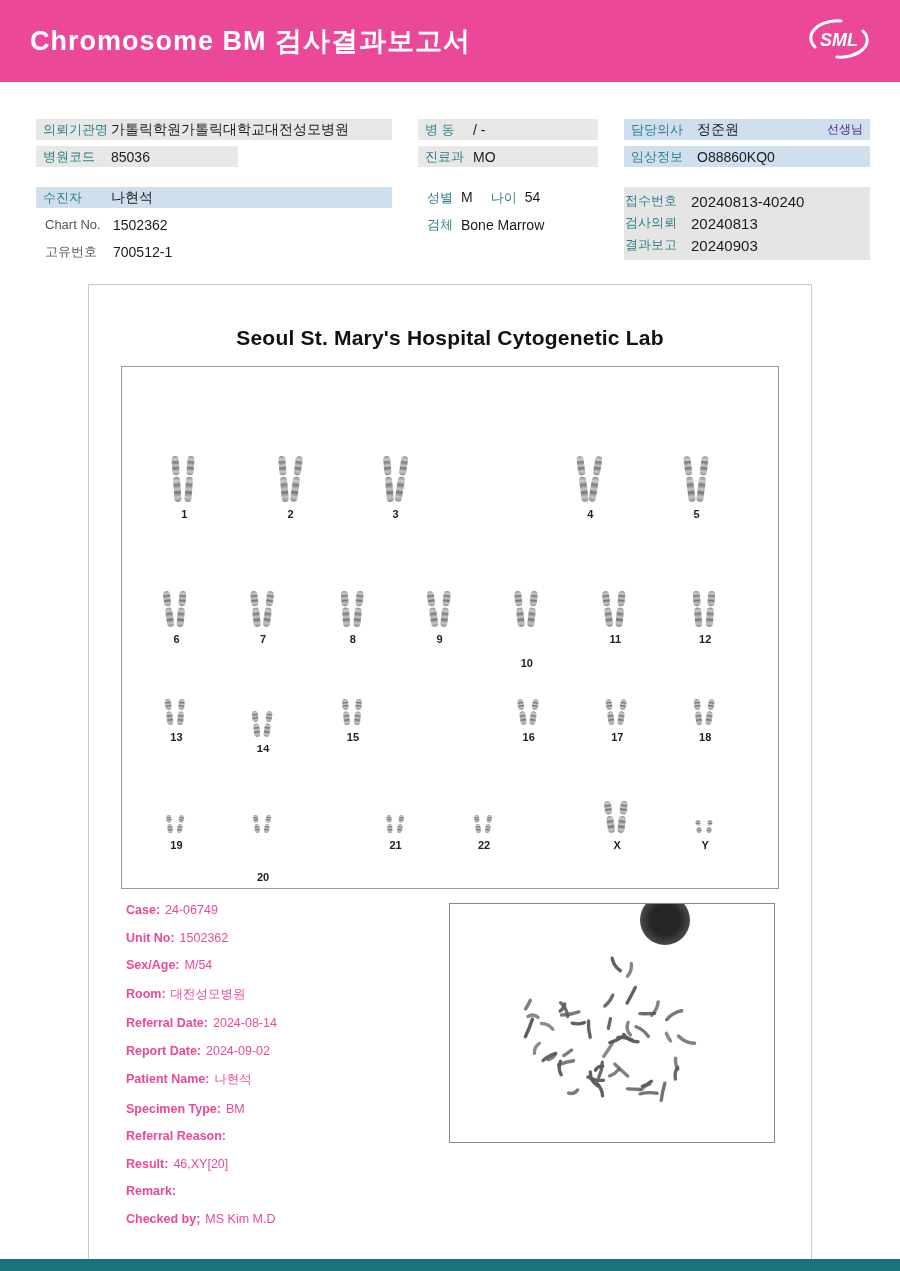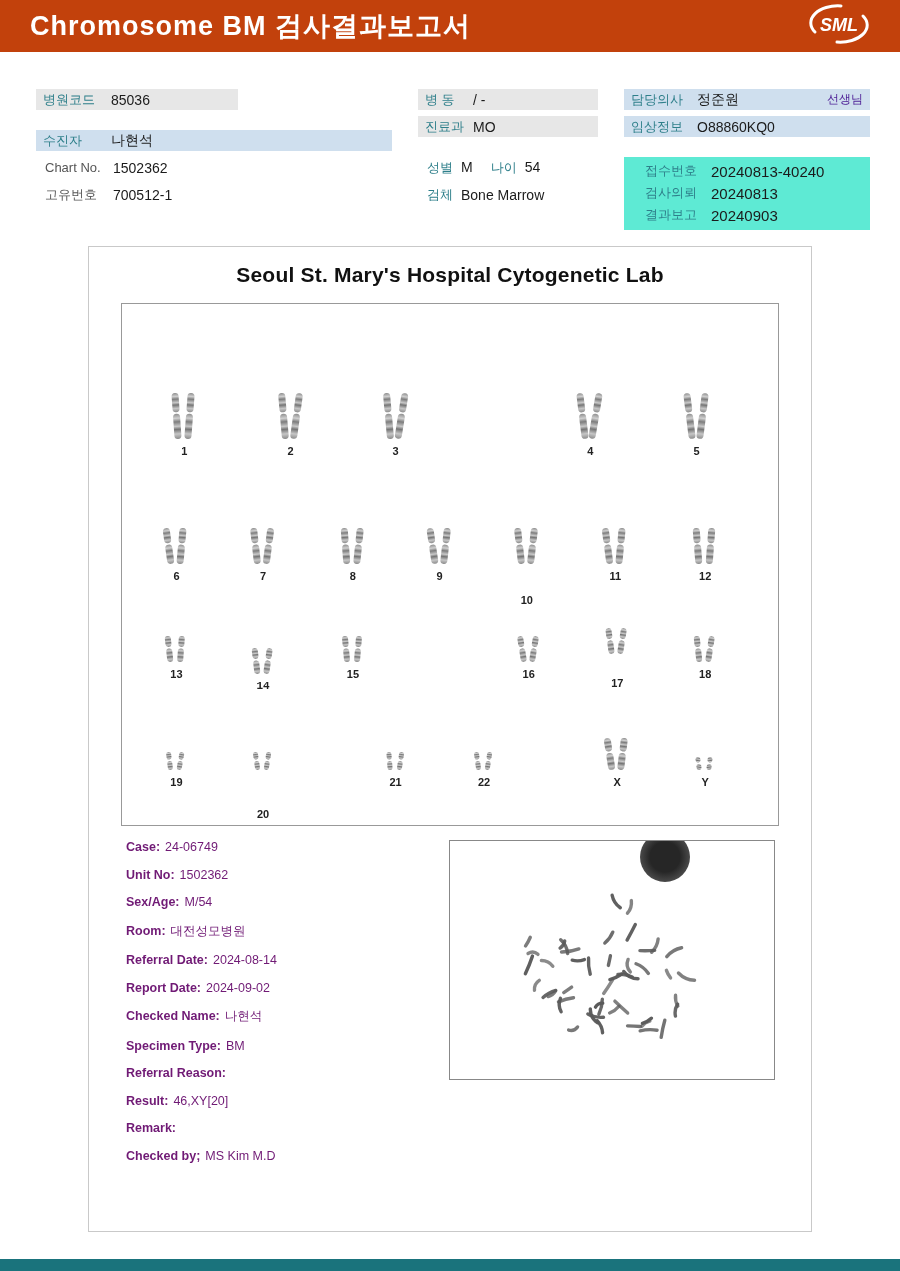--- a/index.html
+++ b/index.html
@@ -3,21 +3,21 @@
 <meta charset="utf-8">
 <style>
   *{box-sizing:border-box;margin:0;padding:0}
   html,body{width:900px;height:1271px}
   body{
     font-family:"Liberation Sans",sans-serif;
     background:#fff;position:relative;overflow:hidden;color:#1b1b1b;
   }
   
   .topbar{
-    height:52px;background:#c2410c;display:flex;align-items:center;
+    height:82px;background:#ec4899;display:flex;align-items:center;
     justify-content:space-between;padding:16px 30px;
   }
   .topbar h1{color:#fff;font-size:27px;font-weight:700;letter-spacing:1px}
   .logo{flex:0 0 auto}
   
   .info{display:flex;margin:37px 30px 0 36px;gap:26px}
   .colL{width:356px;flex:none}
   .colM{width:180px;flex:none}
   .colR{flex:1}
   .bar{height:21px;display:flex;align-items:center;padding:0 7px;margin-bottom:6px}
@@ -26,38 +26,38 @@
   .plain{background:transparent;padding-left:9px}
   .lbl{color:#2e7f8a;font-size:13px;flex:none;min-width:68px}
   .colM .lbl{min-width:48px}
   .colR .lbl{min-width:66px}
   .lbl.gray-lbl{color:#555}
   .val{color:#1b1b1b;font-size:14px;white-space:nowrap}
   .suffix{margin-left:auto;color:#4c1d95;font-size:12px}
   .spacer{height:14px}
   .w222{width:202px}
   .inline-pair{display:flex;gap:8px;}
-  .blue-block{background:#5eead4;padding:3px 21px 4px}
+  .blue-block{background:#e5e5e5;padding:3px 1px 4px}
   .blue-block .row{display:flex;align-items:center;height:22px}
   .blue-block .val{font-size:15px}
   
   .card{
     width:724px;margin:16px auto 0;border:1px solid #c9c9c9;background:#fff;
-    height:986px;padding-top:16px;position:relative;
+    height:986px;padding-top:41px;position:relative;
   }
   .labtitle{text-align:center;font-size:21px;font-weight:700;color:#111;letter-spacing:.2px}
   .karyobox{
     margin:16px 32px 0;height:523px;border:1px solid #999;position:relative;background:#fff;
   }
   .kcell{position:absolute;transform:translateX(-50%);display:flex;flex-direction:column;align-items:center}
   .klabel{font-size:11px;font-weight:700;color:#222;margin-top:6px;text-align:center}
   
   .caserow{display:flex;margin:14px 36px 0 37px;align-items:flex-start}
   .casefields{flex:1}
-  .case-line{font-size:12.5px;margin-bottom:13.5px;color:#701a75}
+  .case-line{font-size:12.5px;margin-bottom:13.5px;color:#ec4899}
   .case-line b{font-weight:700;margin-right:5px}
   .metabox{width:326px;height:240px;border:1px solid #888;background:#fff;overflow:hidden;flex:none}
   
   .bottombar{position:absolute;left:0;bottom:0;width:100%;height:12px;background:#1a737c}
   .defs-holder{position:absolute;width:0;height:0;overflow:hidden}
 </style>
 </head>
 <body>
 
 <svg class="defs-holder" aria-hidden="true">
@@ -84,20 +84,24 @@
     <svg width="62" height="46" viewBox="0 0 62 46">
       <path d="M7,31 A27,17 0 0 1 33,5" stroke="#fff" stroke-width="3" fill="none" stroke-linecap="round"></path>
       <path d="M55,15 A27,17 0 0 1 29,41" stroke="#fff" stroke-width="3" fill="none" stroke-linecap="round"></path>
       <text x="31" y="30" text-anchor="middle" font-family="Liberation Sans, sans-serif" font-size="18" font-weight="bold" font-style="italic" fill="#fff">SML</text>
     </svg>
   </div>
 </header>
 
 <section class="info">
   <div class="colL">
+    <div class="bar gray">
+      <span class="lbl">의뢰기관명</span>
+      <span class="val">가톨릭학원가톨릭대학교대전성모병원</span>
+    </div>
     <div class="bar gray w222">
       <span class="lbl">병원코드</span>
       <span class="val">85036</span>
     </div>
     <div class="spacer"></div>
     <div class="bar blue">
       <span class="lbl">수진자</span>
       <span class="val">나현석</span>
     </div>
     <div class="bar plain">
@@ -366,21 +370,21 @@
             <rect x="3" y="0" width="6" height="10.92" rx="3" fill="url(#bnd)"></rect>
             <rect x="3" y="12.42" width="6" height="13.58" rx="3" fill="url(#bnd)"></rect>
           </g>
           <g transform="rotate(9.228928057476878 18 13)">
             <rect x="15" y="0" width="6" height="10.92" rx="3" fill="url(#bnd)"></rect>
             <rect x="15" y="12.42" width="6" height="13.58" rx="3" fill="url(#bnd)"></rect>
           </g>
         </svg>
         <div class="klabel">16</div>
       </div>
-      <div class="kcell" style="left: 75.5%; top: 324px; gap: 17px;">
+      <div class="kcell" style="left: 75.5%; top: 332px;">
         <svg width="26" height="26" viewBox="0 0 26 26">
           <g transform="rotate(-8.033536696340889 6 13)">
             <rect x="3" y="0" width="6" height="10.92" rx="3" fill="url(#bnd)"></rect>
             <rect x="3" y="12.42" width="6" height="13.58" rx="3" fill="url(#bnd)"></rect>
           </g>
           <g transform="rotate(9.015676224604249 18 13)">
             <rect x="15" y="0" width="6" height="10.92" rx="3" fill="url(#bnd)"></rect>
             <rect x="15" y="12.42" width="6" height="13.58" rx="3" fill="url(#bnd)"></rect>
           </g>
         </svg>
@@ -479,21 +483,21 @@
       </div>
     </div>
   <div class="caserow">
     <div class="casefields">
         <div class="case-line"><b>Case:</b><span>24-06749</span></div>
         <div class="case-line"><b>Unit No:</b><span>1502362</span></div>
         <div class="case-line"><b>Sex/Age:</b><span>M/54</span></div>
         <div class="case-line"><b>Room:</b><span>대전성모병원</span></div>
         <div class="case-line"><b>Referral Date:</b><span>2024-08-14</span></div>
         <div class="case-line"><b>Report Date:</b><span>2024-09-02</span></div>
-        <div class="case-line"><b>Checked Name:</b><span>나현석</span></div>
+        <div class="case-line"><b>Patient Name:</b><span>나현석</span></div>
         <div class="case-line"><b>Specimen Type:</b><span>BM</span></div>
         <div class="case-line"><b>Referral Reason:</b><span></span></div>
         <div class="case-line"><b>Result:</b><span>46,XY[20]</span></div>
         <div class="case-line"><b>Remark:</b><span></span></div>
         <div class="case-line"><b>Checked by;</b><span>MS Kim M.D</span></div>
       </div>
     <div class="metabox">
       <svg width="326" height="240" viewBox="0 0 326 240">
           <path d="M0,-7.683537227916531 Q-2.926674911286682,0 0,7.683537227916531" transform="translate(114.2,105.6) rotate(153)" stroke="#5a5a5a" stroke-width="3.4" fill="none" stroke-linecap="round" opacity="0.86"></path>
           <path d="M0,-6.597743803053163 Q-2.2506863919552416,0 0,6.597743803053163" transform="translate(149.9,185.7) rotate(156)" stroke="#5a5a5a" stroke-width="3.4" fill="none" stroke-linecap="round" opacity="0.96"></path>

